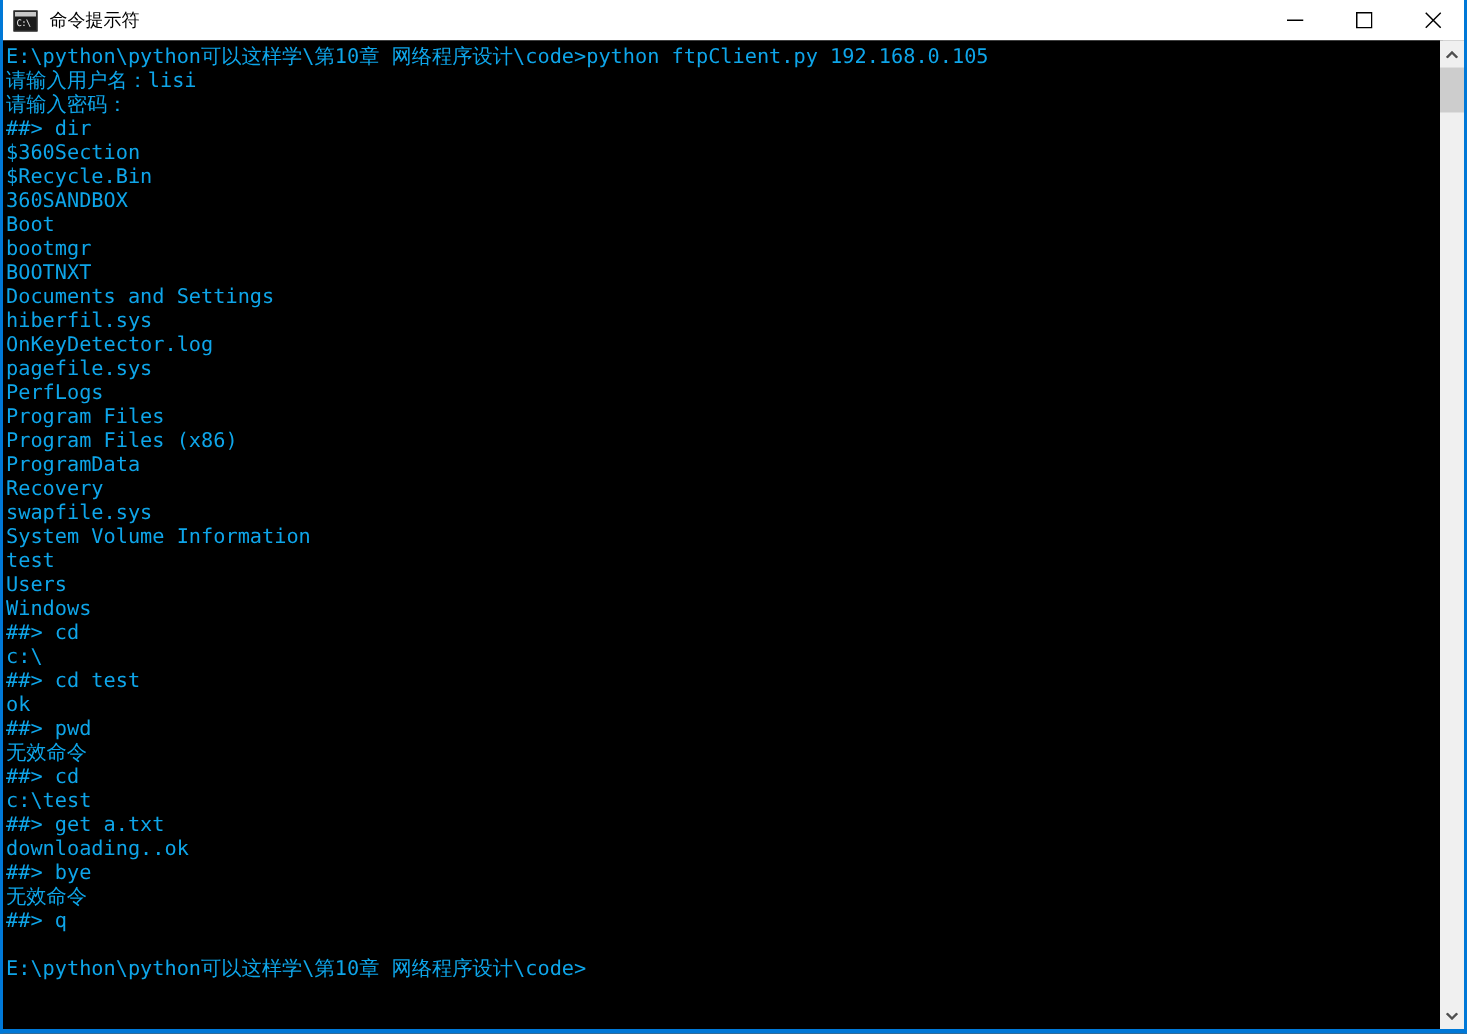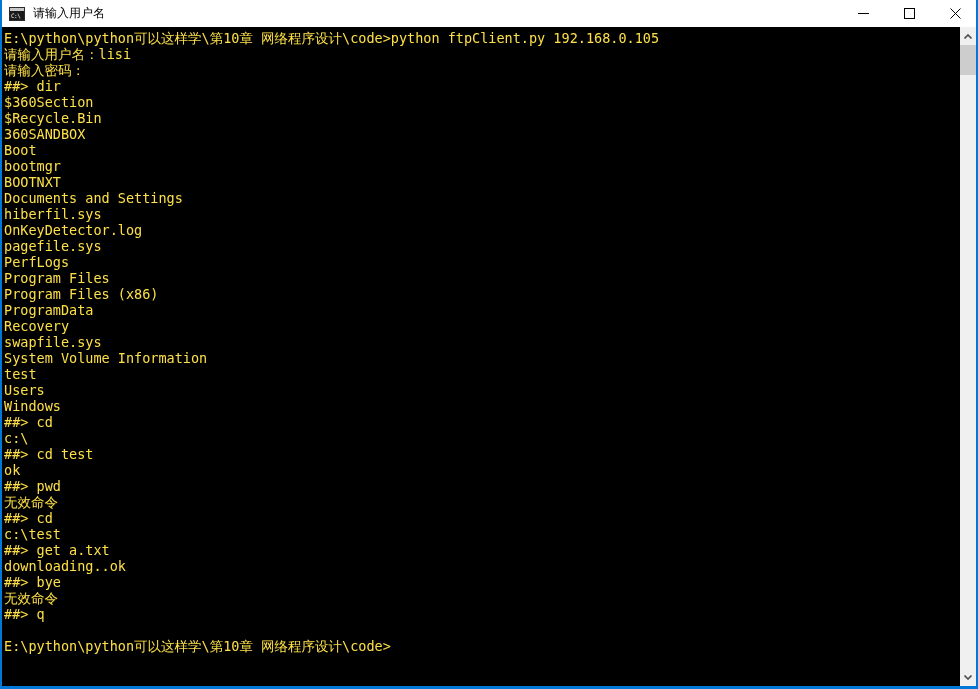--- a/index.html
+++ b/index.html
@@ -110,21 +110,21 @@
     height: 659px;
     background: #000000;
     overflow: hidden;
   }
   #term-text {
     margin: 0;
     padding: 3px 0 0 2px;
     font-family: "DejaVu Sans Mono", "Liberation Mono", monospace;
     font-size: 13.5px;
     line-height: 16px;
-    color: #fde047;
+    color: #0ea5e9;
     white-space: pre;
     letter-spacing: 0px;
   }
 
   
   #scrollbar {
     position: absolute;
     right: 0;
     top: 27px;
     width: 16px;
@@ -163,21 +163,21 @@
 
 <div id="window">
 
   <div id="titlebar">
     <div id="title-left">
       <span class="app-icon">
         <span class="frame"></span>
         <span class="bar"></span>
         <span class="glyph">C:\</span>
       </span>
-      <span id="title-text">请输入用户名</span>
+      <span id="title-text">命令提示符</span>
     </div>
 
     <div id="window-controls">
       <div class="wctl">
         <svg width="11" height="11" viewBox="0 0 11 11">
           <line x1="0" y1="5.5" x2="11" y2="5.5" stroke="#000" stroke-width="1"></line>
         </svg>
       </div>
       <div class="wctl">
         <svg width="11" height="11" viewBox="0 0 11 11">

